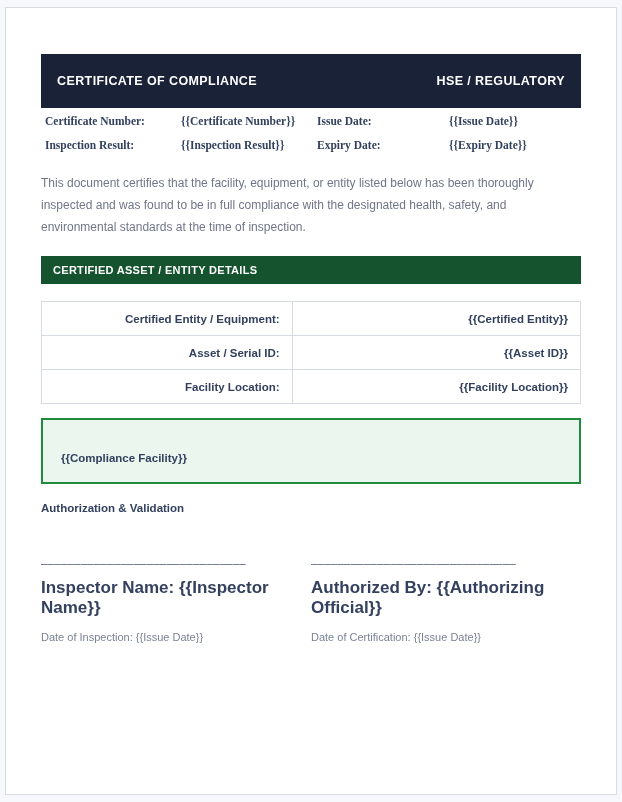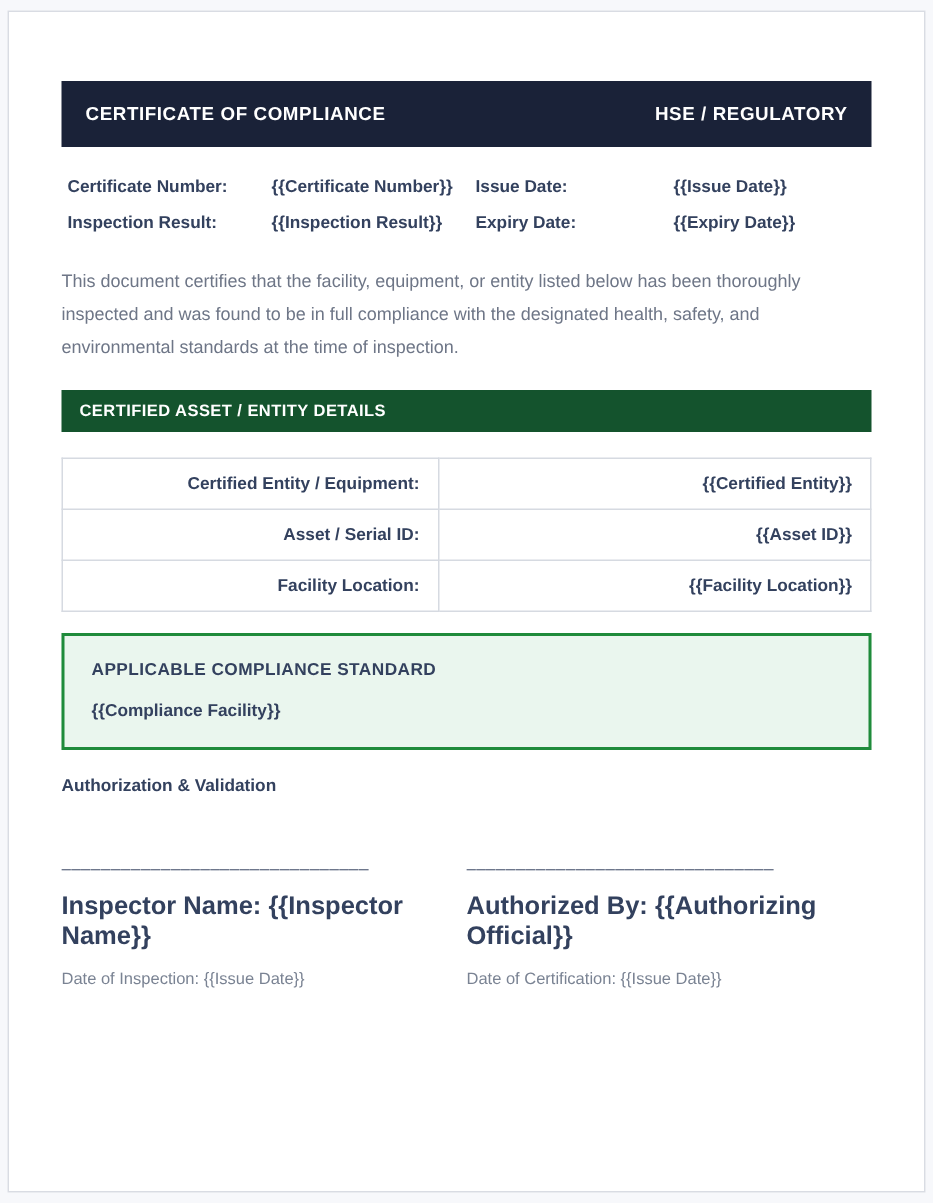--- a/index.html
+++ b/index.html
@@ -15,40 +15,41 @@
     left: 5px; top: 7px;
     width: 612px; height: 788px;
     background: #ffffff;
     border: 1px solid #d9dce3;
     padding: 46px 35px 0 35px;
   }
   
   .header-bar {
     background: #1a2238;
     color: #ffffff;
-    height: 44px;
+    height: 54px;
     display: flex;
     align-items: center;
     justify-content: space-between;
     padding: 0 16px;
   }
   .header-bar .title, .header-bar .badge {
     font-size: 12.5px;
     font-weight: bold;
     letter-spacing: 0.4px;
   }
   
   .meta-grid {
     display: grid;
     grid-template-columns: 136px 136px 132px 1fr;
     row-gap: 12px;
-    margin: 21px 4px 0 4px;
-    font-size: 11.5px;
-    font-weight: bold;
-    color: #33415e;
+    margin: 7px 4px 0 4px;
+    font-size: 11.5px;
+    font-weight: bold;
+    color: #33415e;
+    font-family: Liberation Serif, serif;
   }
   
   .intro {
     margin-top: 21px;
     font-size: 12px;
     line-height: 22px;
     color: #6e7687;
   }
   
   .section-header {
@@ -169,21 +170,20 @@
         <td>{{Asset ID}}</td>
       </tr>
       <tr>
         <td class="label-cell">Facility Location:</td>
         <td>{{Facility Location}}</td>
       </tr>
     </tbody>
   </table>
 
   <div class="compliance-box">
-    <div class="box-title">APPLICABLE COMPLIANCE STANDARD</div>
     <div class="box-value">{{Compliance Facility}}</div>
   </div>
 
   <div class="authorization">
     <div>Authorization &amp; Validation</div>
   </div>
 
   <div class="signatures">
     <div class="sig-block">
       <div class="sig-line">_______________________________</div>

